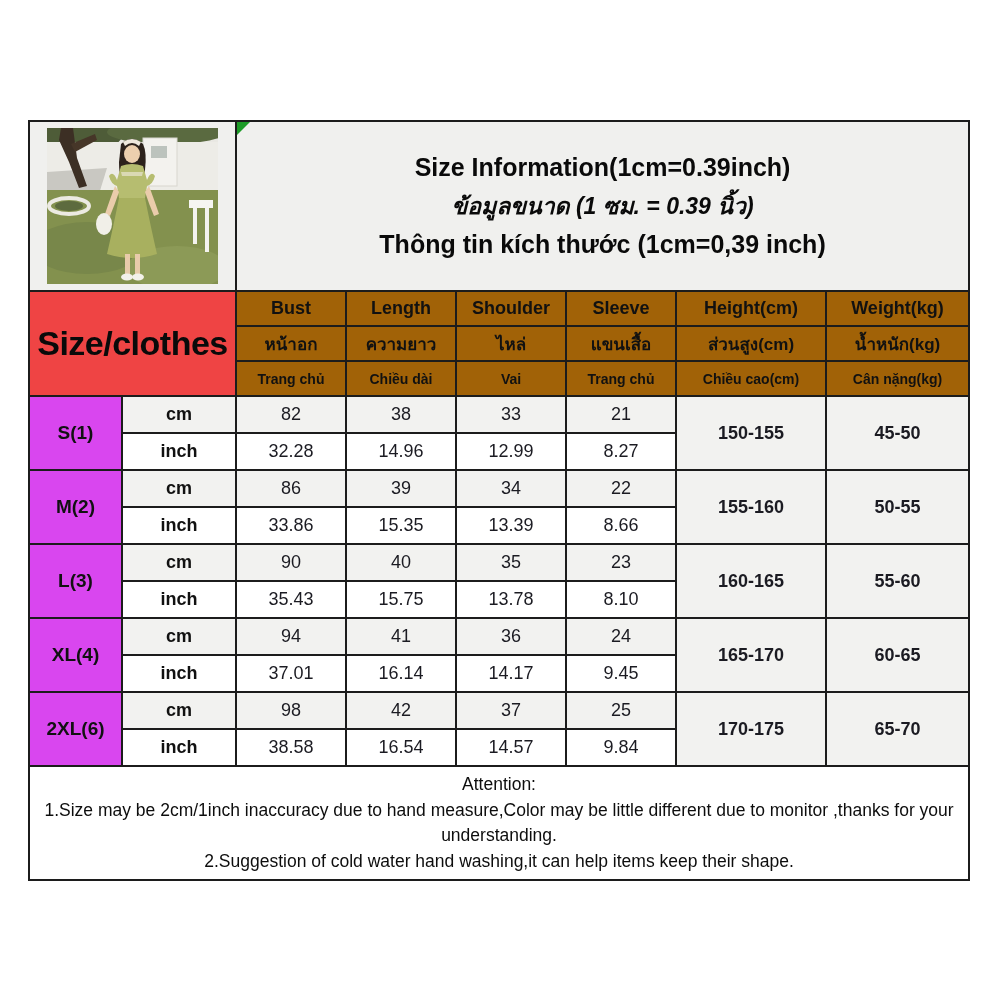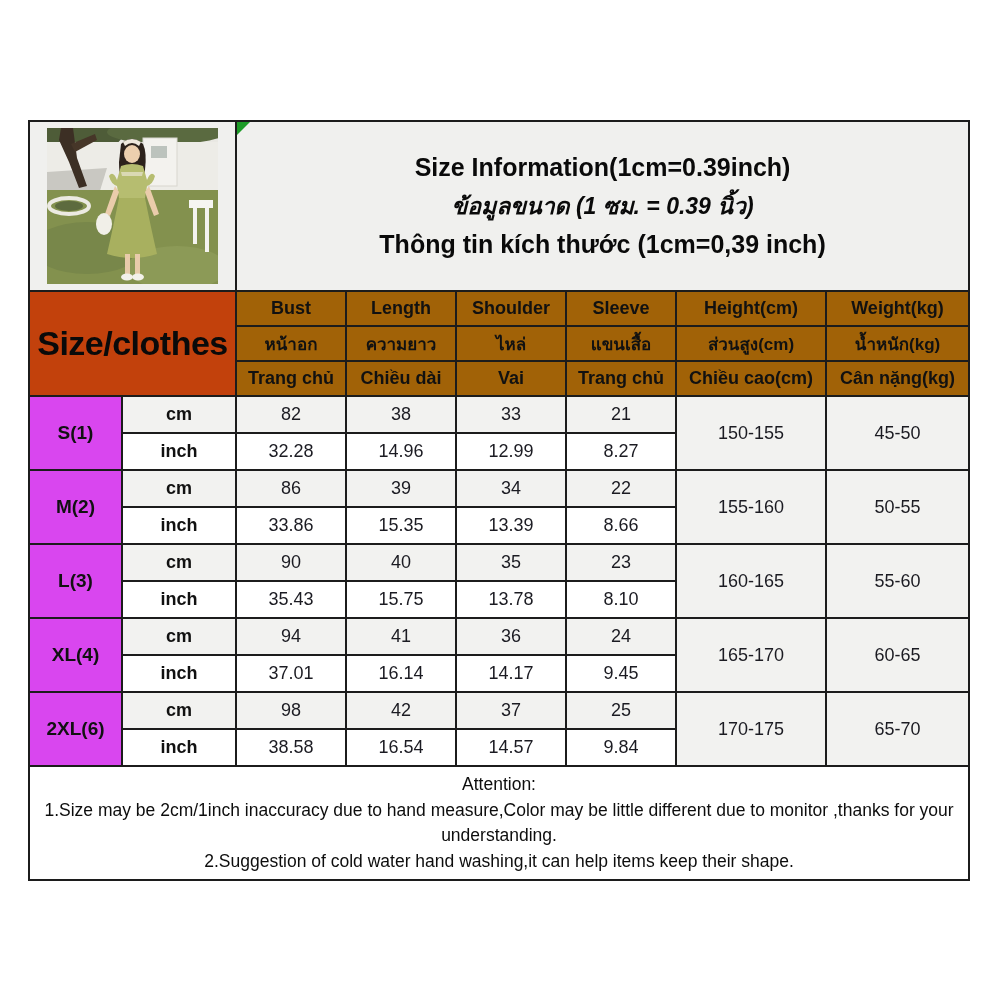--- a/index.html
+++ b/index.html
@@ -6,31 +6,31 @@
   body{width:1002px;height:1002px;position:relative;overflow:hidden;
        font-family:"Liberation Sans","DejaVu Sans",sans-serif;color:#111;}
   .sheet{position:absolute;left:28px;top:120px;border-radius:26px;}
   table.size-table{border-collapse:collapse;table-layout:fixed;width:941px;}
   table.size-table td{border:2px solid #1c1c1c;text-align:center;vertical-align:middle;
        padding:0;overflow:hidden;}
   
   
   td.cell-photo{background:#f0f0ee;position:relative;}
   td.cell-title{background:#f0f0ee;position:relative;}
-  td.cell-corner{background:#c2410c;}
+  td.cell-corner{background:#ef4444;}
   td.hdr{background:#a16207;font-weight:bold;}
   td.hdr-en{font-size:18px;}
   td.hdr-th{font-size:17px;margin-left:10px;}
-  td.hdr-vi{font-size:18px;}
+  td.hdr-vi{font-size:14px;}
   td.size-label{background:#d946ef;font-weight:bold;font-size:19px;}
   td.unit{font-weight:bold;font-size:18px;}
   td.row-cm{background:#f2f2f0;}
   td.row-inch{background:#ffffff;}
   td.val{font-weight:400;font-size:18px;color:#1b1b22;}
-  td.range{background:#f2f2f0;font-weight:400;font-size:18px;color:#1b1b22;}
+  td.range{background:#f2f2f0;font-weight:700;font-size:18px;color:#1b1b22;}
   td.cell-attention{background:#ffffff;text-align:left;vertical-align:top;
        padding:3px 6px 0 6px;}
   .attention-line{font-size:17.5px;line-height:25.5px;color:#0d0d0d;}
   .title-stack{display:flex;flex-direction:column;justify-content:center;
        align-items:center;height:168px;gap:6px;}
   .title-en,.title-vi{font-weight:bold;font-size:25px;color:#0a0a0a;}
   .title-th{font-weight:bold;font-size:23px;color:#0a0a0a;font-style:italic;}
   .corner-text{font-weight:bold;font-size:34px;letter-spacing:-0.5px;color:#0a0a0a;}
   .comment-flag{position:absolute;left:0;top:0;width:0;height:0;
        border-top:13px solid #1d9b27;border-right:13px solid transparent;}

